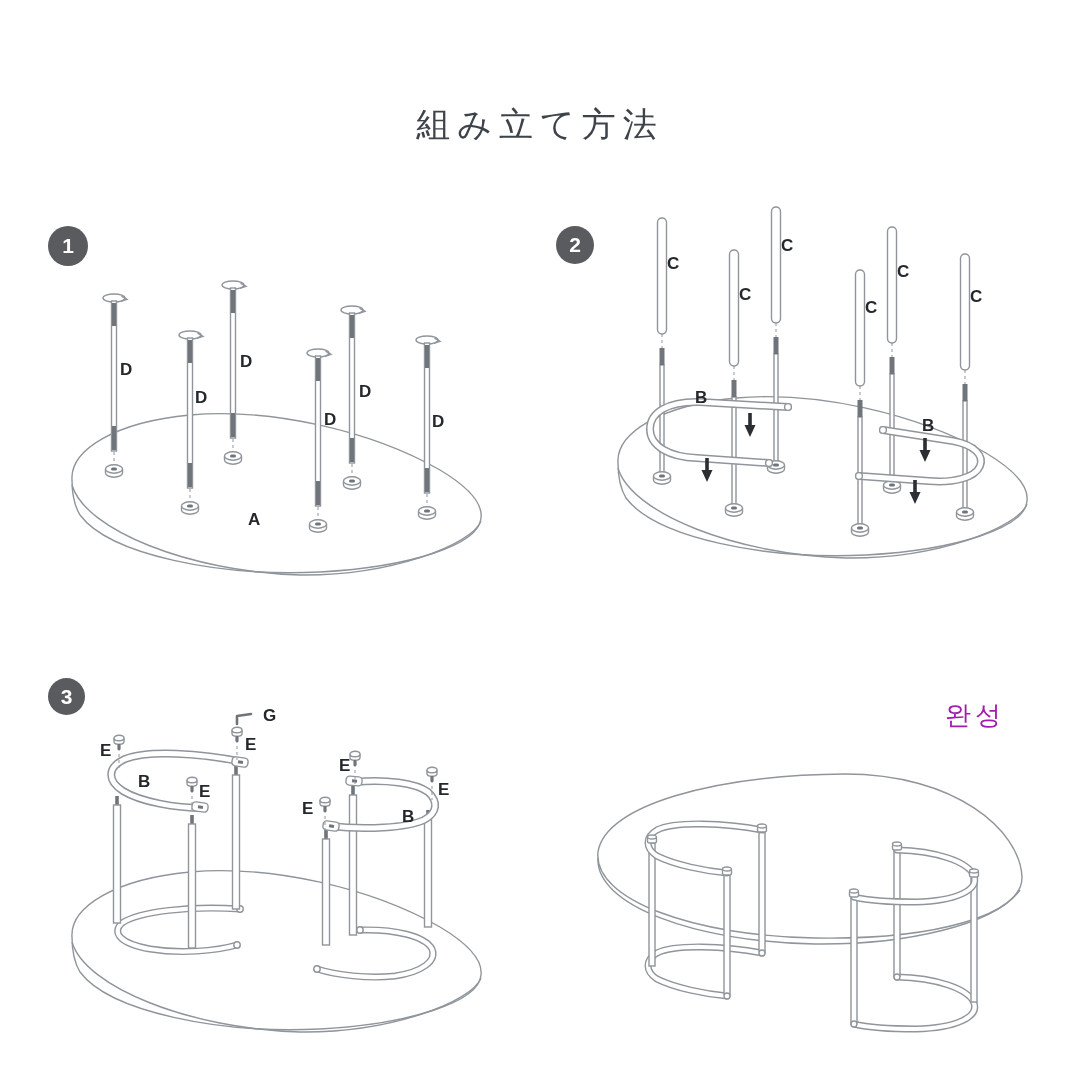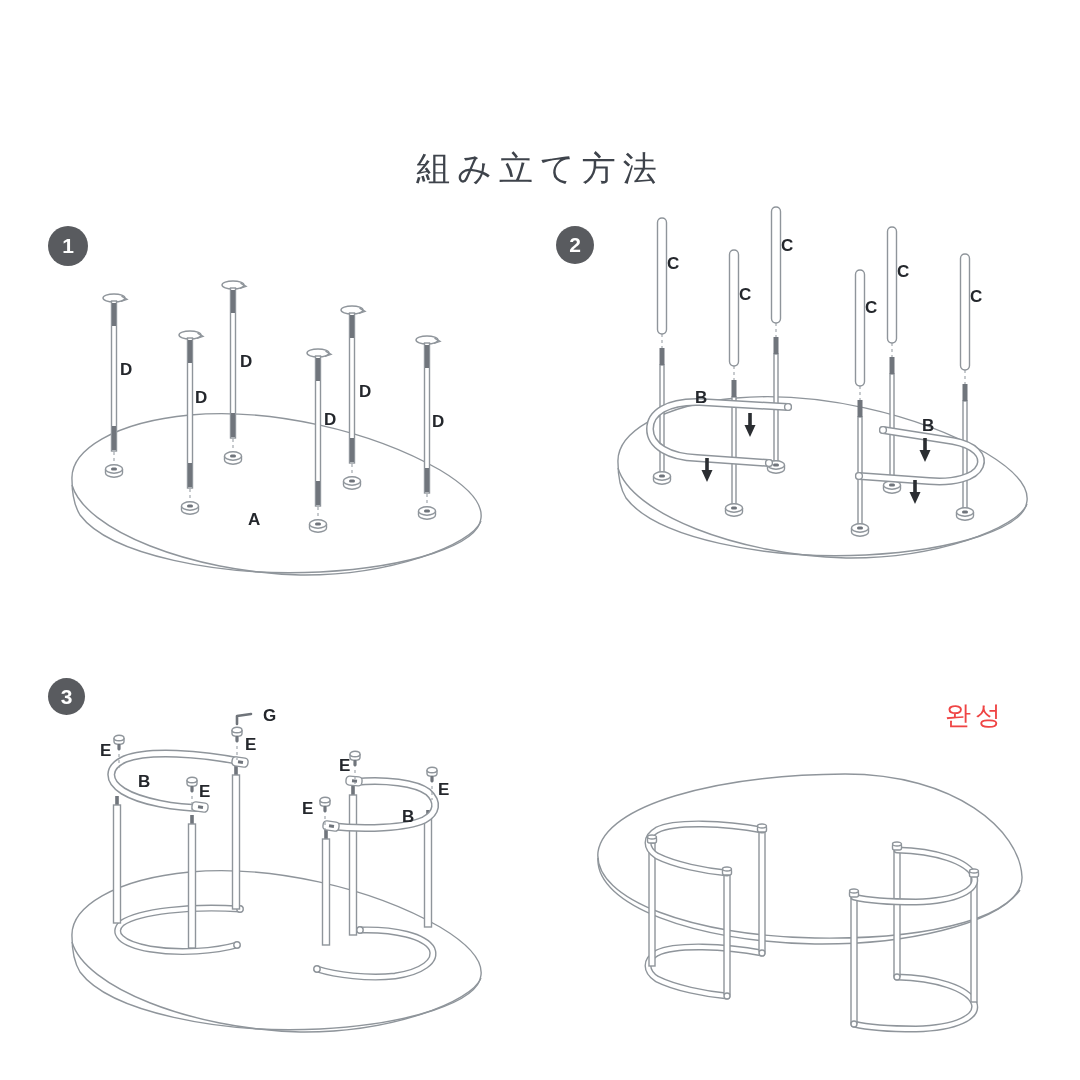--- a/index.html
+++ b/index.html
@@ -3,30 +3,30 @@
 <meta charset="utf-8">
 <style>
   :root{
     --line:#8f959b; --dark:#70757c; --label:#24272c;
     --badge-bg:#595b5f; --badge-fg:#ffffff; --title:#3e434b;
   }
   html,body{margin:0;padding:0;background:#fff;}
   body{width:1080px;height:1080px;position:relative;overflow:hidden;
        font-family:"Liberation Sans","DejaVu Sans",sans-serif;}
   .page-title{position:absolute;left:0;top:102px;width:1080px;text-align:center;
-       font-size:34px;letter-spacing:7px;color:var(--title);margin-top:44px;}
+       font-size:34px;letter-spacing:7px;color:var(--title);}
   .panel{position:absolute;}
   .panel svg{position:absolute;left:0;top:0;}
   .badge{position:absolute;width:40px;height:40px;border-radius:50%;
        background:var(--badge-bg);color:var(--badge-fg);
        display:flex;align-items:center;justify-content:center;
        font-size:21px;font-weight:bold;}
   .part-label{position:absolute;font-size:17px;font-weight:bold;color:var(--label);
        line-height:1;}
-  .caption-done{position:absolute;font-size:26px;letter-spacing:4px;color:#ef4444;}
+  .caption-done{position:absolute;font-size:26px;letter-spacing:4px;color:#a21caf;}
   
   .ln{fill:none;stroke:var(--line);stroke-width:1.4;}
   .lnf{fill:#fff;stroke:var(--line);stroke-width:1.4;}
   .dk{fill:var(--dark);stroke:none;}
   .dash{fill:none;stroke:#9aa0a6;stroke-width:1.1;stroke-dasharray:3 3;}
   .tube-o{fill:none;stroke:var(--line);stroke-width:8;stroke-linecap:round;}
   .tube-i{fill:none;stroke:#fff;stroke-width:5;stroke-linecap:round;}
   .tube-o.thin{stroke-width:7;} .tube-i.thin{stroke-width:4.2;}
   .arrow{fill:#2b2e32;stroke:none;}
   .cap{fill:#fff;stroke:var(--line);stroke-width:1.4;}

